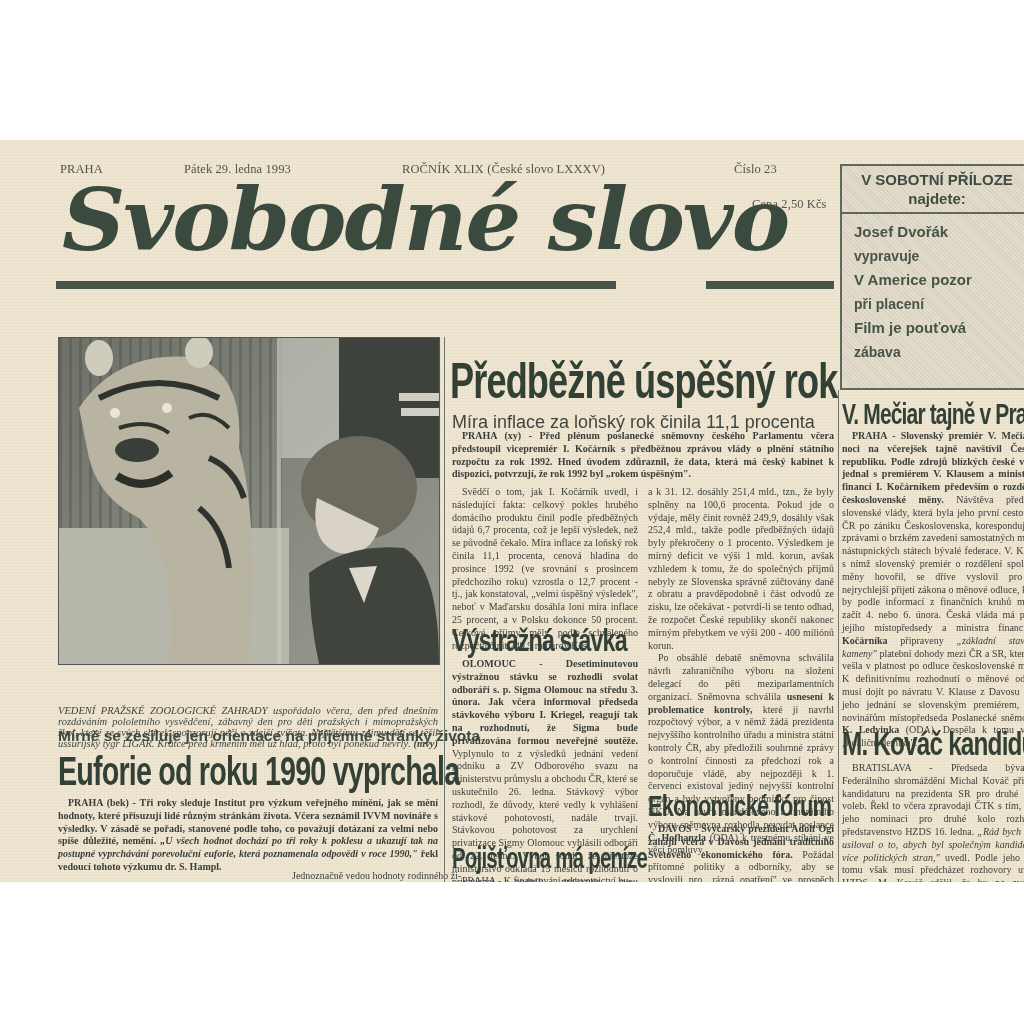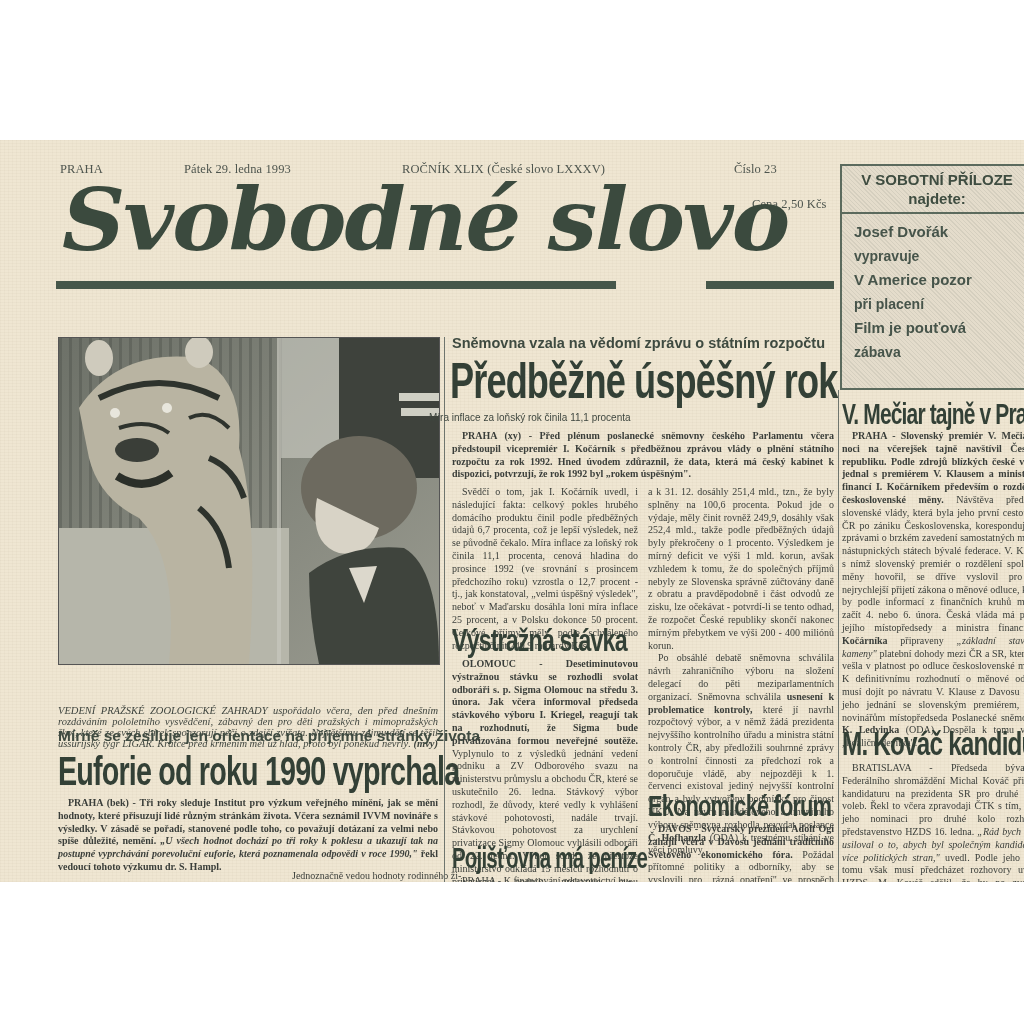--- a/index.html
+++ b/index.html
@@ -113,23 +113,22 @@
 
   <div class="abs kicker" style="left:58px; top:587px; font-size:15.5px; white-space:nowrap;">Mírně se zesiluje jen orientace na příjemné stránky života</div>
   <div class="abs headline" style="left:58px; top:608px; font-size:35px; transform:scaleX(0.82) scaleY(1.15);">Euforie od roku 1990 vyprchala</div>
   <div class="abs body" style="left:58px; top:657px; width:380px;">
     <span class="bold" style="padding-left:10px;">PRAHA (bek) - Tři roky sleduje Institut pro výzkum veřejného mínění, jak se mění hodnoty, které přisuzují lidé různým stránkám života. Včera seznámil IVVM novináře s výsledky. V zásadě se pořadí, stanovené podle toho, co považují dotázaní za velmi nebo spíše důležité, nemění. </span><em class="bold">„U všech hodnot dochází po tři roky k poklesu a ukazují tak na postupné vyprchávání porevoluční euforie, která poznamenala odpovědi v roce 1990,"</em><span class="bold"> řekl vedoucí tohoto výzkumu dr. S. Hampl.</span>
   </div>
   <div class="abs body" style="left:62px; top:730px; width:180px;margin-top:48px;">Nejvýraznější pokles je u stranickopolitic-</div>
   <div class="abs body" style="left:258px; top:730px; width:180px;margin-left:34px;">Jednoznačně vedou hodnoty rodinného ži-</div>
 
   <div class="abs col-rule" style="left:444px; top:197px; height:545px;"></div>
-  <div class="abs kicker" style="left:452px; top:195px; font-size:14.5px; white-space:nowrap;">Sněmovna vzala na vědomí zprávu o státním rozpočtu</div>
   <div class="abs headline" style="left:450px; top:212px; font-size:42px; transform:scaleX(0.86) scaleY(1.2);">Předběžně úspěšný rok</div>
-  <div class="abs subhead-sans" style="left:429px; top:272px; font-size:10px; white-space:nowrap;">Míra inflace za loňský rok činila 11,1 procenta</div>
+  <div class="abs subhead-sans" style="left:452px; top:272px; font-size:18px; white-space:nowrap;">Míra inflace za loňský rok činila 11,1 procenta</div>
   <div class="abs body bold" style="left:452px; top:290px; width:382px; text-indent:10px;">PRAHA (xy) - Před plénum poslanecké sněmovny českého Parlamentu včera předstoupil vicepremiér I. Kočárník s předběžnou zprávou vlády o plnění státního rozpočtu za rok 1992. Hned úvodem zdůraznil, že data, která má český kabinet k dispozici, potvrzují, že rok 1992 byl „rokem úspěšným".</div>
   <div class="abs body" style="left:452px; top:346px; width:186px; text-indent:10px;">Svědčí o tom, jak I. Kočárník uvedl, i následující fakta: celkový pokles hrubého domácího produktu činil podle předběžných údajů 6,7 procenta, což je lepší výsledek, než se původně čekalo. Míra inflace za loňský rok činila 11,1 procenta, cenová hladina do prosince 1992 (ve srovnání s prosincem předchozího roku) vzrostla o 12,7 procent - tj., jak konstatoval, „velmi úspěšný výsledek", neboť v Maďarsku dosáhla loni míra inflace 25 procent, a v Polsku dokonce 50 procent. Celkové příjmy měly podle schváleného rozpočtu činit 249,9 miliardy Kčs</div>
   <div class="abs body" style="left:648px; top:346px; width:186px;">
     <div>a k 31. 12. dosáhly 251,4 mld., tzn., že byly splněny na 100,6 procenta. Pokud jde o výdaje, měly činit rovněž 249,9, dosáhly však 252,4 mld., takže podle předběžných údajů byly překročeny o 1 procento. Výsledkem je mírný deficit ve výši 1 mld. korun, avšak vzhledem k tomu, že do společných příjmů nebyly ze Slovenska správně zúčtovány daně z obratu a pravděpodobně i část odvodů ze zisku, lze očekávat - potvrdí-li se tento odhad, že rozpočet České republiky skončí nakonec mírným přebytkem ve výši 200 - 400 miliónů korun.</div>
     <div style="text-indent:10px;"><span>Po obsáhlé debatě sněmovna schválila návrh zahraničního výboru na složení delegací do pěti meziparlamentních organizací. Sněmovna schválila </span><span class="bold">usnesení k problematice kontroly,</span><span> které jí navrhl rozpočtový výbor, a v němž žádá prezidenta nejvyššího kontrolního úřadu a ministra státní kontroly ČR, aby předložili souhrnné zprávy o kontrolní činnosti za předchozí rok a doporučuje vládě, aby nejpozději k 1. červenci existoval jediný nejvyšší kontrolní orgán a byly vytvořeny podmínky pro činost NKU. Na návrh mandátového a imunitního výboru sněmovna rozhodla nevydat poslance </span><span class="bold">Č. Hofhanzla</span><span> (ODA) k trestnému stíhání ve věci pomluvy.</span></div>
   </div>
 
   <div class="abs headline" style="left:452px; top:483px; font-size:27px; transform:scaleX(0.86) scaleY(1.15);">Výstražná stávka</div>
   <div class="abs body" style="left:452px; top:518px; width:186px; text-indent:10px;"><span class="bold">OLOMOUC - Desetiminutovou výstražnou stávku se rozhodli svolat odboráři s. p. Sigma Olomouc na středu 3. února. Jak včera informoval předseda stávkového výboru I. Kriegel, reagují tak na rozhodnutí, že Sigma bude privatizována formou neveřejné soutěže.</span><span> Vyplynulo to z výsledků jednání vedení podniku a ZV Odborového svazu na ministerstvu průmyslu a obchodu ČR, které se uskutečnilo 26. ledna. Stávkový výbor rozhodl, že důvody, které vedly k vyhlášení stávkové pohotovosti, nadále trvají. Stávkovou pohotovost za urychlení privatizace Sigmy Olomouc vyhlásili odboráři od 22. ledna. Výbor soudí, že přestože ministerstvo odkládá 15 měsíců rozhodnutí o privatizaci, podnik prokazuje svou životaschopnost, sdělil I. Kriegel.</span></div>
 

